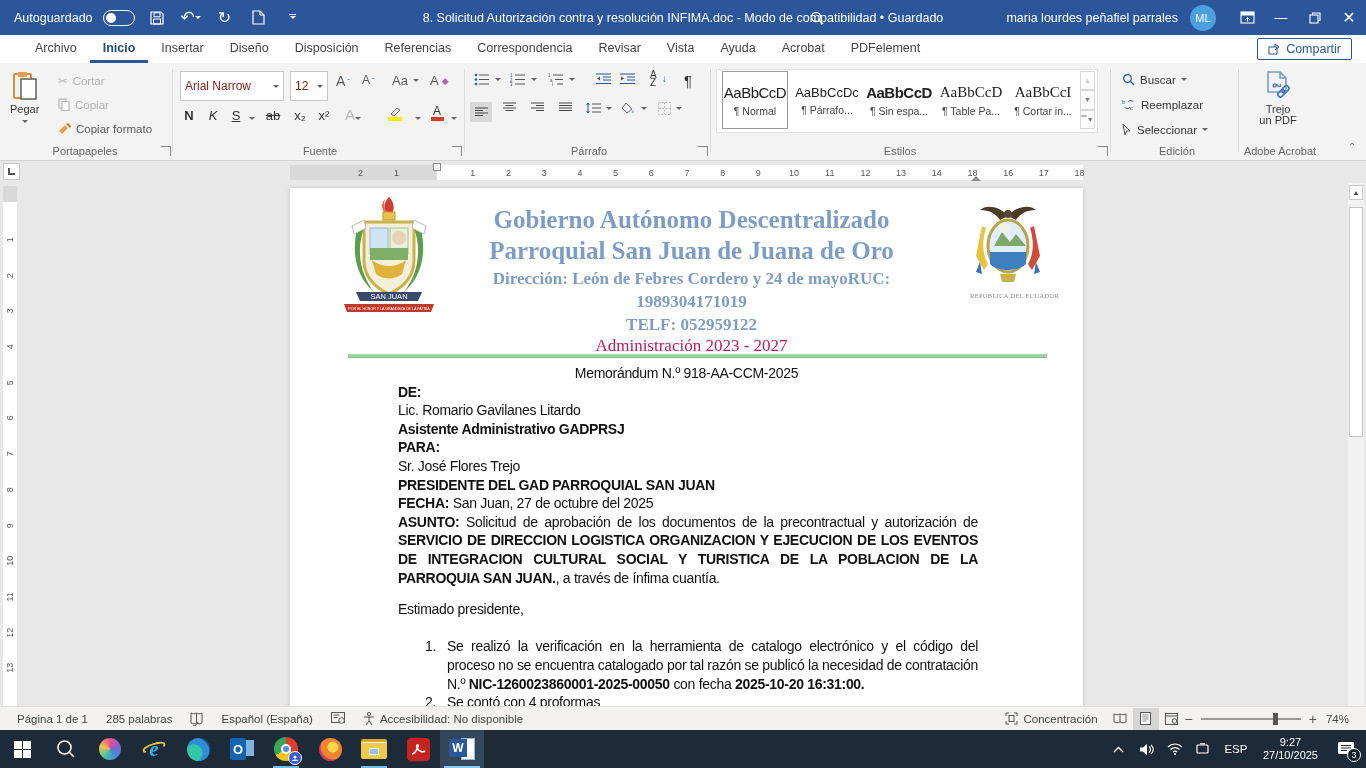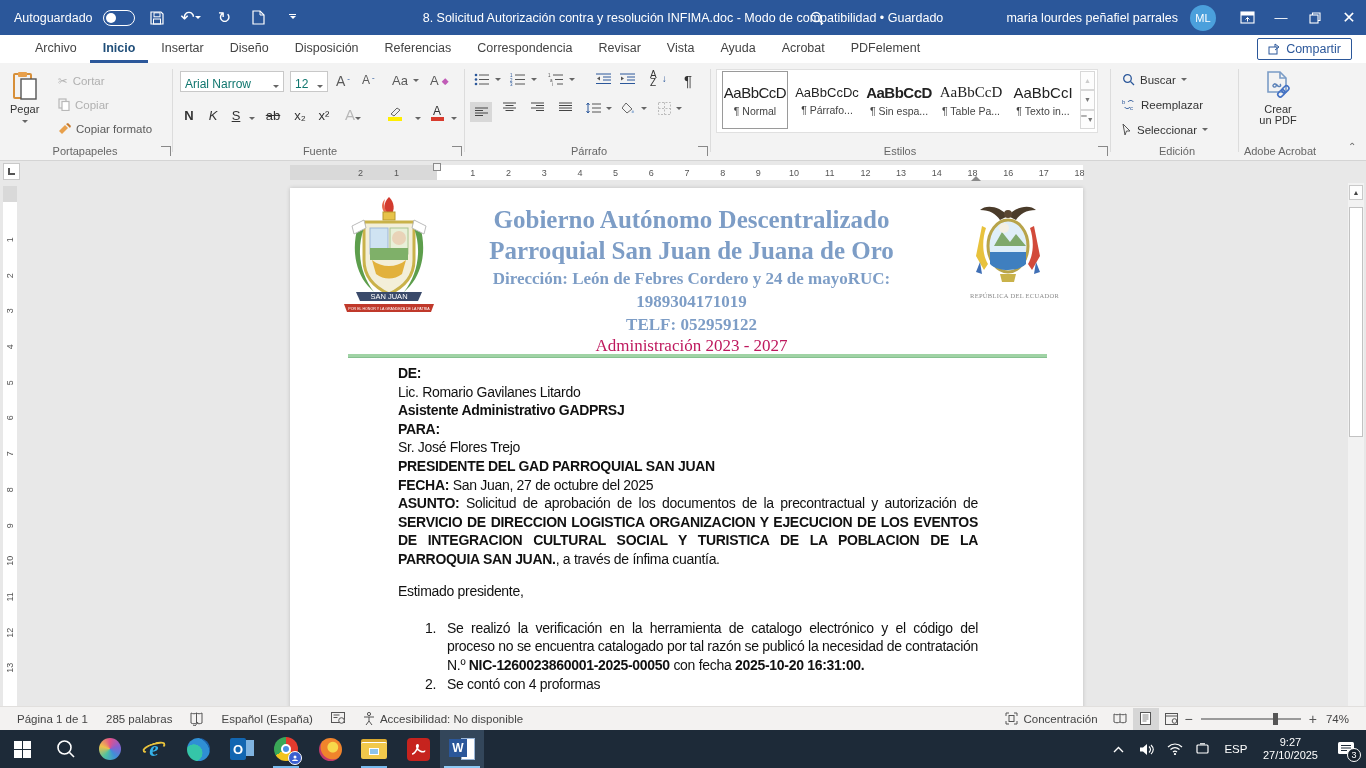--- a/index.html
+++ b/index.html
@@ -29,21 +29,21 @@
   .share-btn{margin-left:auto;margin-right:14px;align-self:center;border:1px solid #2b579a;color:#2b579a;background:#fff;border-radius:2px;padding:3px 10px;display:flex;gap:6px;align-items:center;font-size:12.5px;}
 
   
   .ribbon{position:absolute;top:63px;left:0;right:0;height:98px;background:#f3f3f3;border-bottom:1px solid #d4d4d4;font-size:11px;color:#333;}
   .rsep{position:absolute;top:6px;bottom:8px;width:1px;background:#dcdcdc;}
   .grp-label{position:absolute;bottom:3px;font-size:11px;color:#666;text-align:center;}
   .launcher{position:absolute;bottom:4px;width:10px;height:10px;border-left:1px solid #888;border-bottom:1px solid #888;transform:rotate(180deg);}
   .bigbtn{position:absolute;display:flex;flex-direction:column;align-items:center;gap:2px;font-size:11px;color:#333;}
   .smallbtn{position:absolute;display:flex;align-items:center;gap:5px;color:#5a5a5a;font-size:11.5px;white-space:nowrap;}
   .gray{color:#b0b0b0;}
-  .combo{position:absolute;height:21px;background:#fff;border:1px solid #c8c8c8;display:flex;align-items:flex-end;font-size:12px;color:#0f766e;padding:0 4px;justify-content:space-between;}
+  .combo{position:absolute;height:30px;background:#fff;border:1px solid #c8c8c8;display:flex;align-items:center;font-size:12px;color:#7f1d1d;padding:0 4px;justify-content:space-between;}
   .dchev{width:0;height:0;border:3.5px solid transparent;border-top-color:#666;margin-top:3px;}
   .fbtn{position:absolute;top:40px;height:22px;display:flex;align-items:flex-end;padding-bottom:2px;justify-content:center;font-size:13px;color:#333;}
   .stylecard{position:absolute;top:8px;width:66px;height:58px;display:flex;flex-direction:column;align-items:center;justify-content:center;gap:4px;background:#fff;}
   .stylecard.sel{border:1px solid #9a9a9a;background:#fff;box-shadow:0 0 0 1px #fff inset;}
   .stylecard .prev{font-size:15px;color:#222;}
   .stylecard .sname{font-size:10.5px;color:#444;}
   .styles-panel{position:absolute;left:716px;top:6px;width:382px;height:64px;background:#fff;border:1px solid #e0e0e0;}
   .gal-arrows{position:absolute;left:1080px;top:8px;width:15px;height:58px;display:flex;flex-direction:column;}
   .gal-arrows div{flex:1;border:1px solid #d8d8d8;background:#fdfdfd;display:flex;align-items:center;justify-content:center;font-size:7px;color:#777;}
 
@@ -391,22 +391,22 @@
     </div>
     <div class="stylecard" style="left:866px;">
       <span class="prev" style="font-weight:bold;letter-spacing:-0.5px;">AaBbCcD</span>
       <span class="sname">¶ Sin espa...</span>
     </div>
     <div class="stylecard" style="left:938px;">
       <span class="prev" style="font-family:'Liberation Serif',serif;">AaBbCcD</span>
       <span class="sname">¶ Table Pa...</span>
     </div>
     <div class="stylecard" style="left:1010px;">
-      <span class="prev" style="font-family:Liberation Sans, sans-serif;">AaBbCcI</span>
-      <span class="sname">¶ Texto in...</span>
+      <span class="prev" style="font-family:Liberation Serif, serif;">AaBbCcI</span>
+      <span class="sname">¶ Cortar in...</span>
     </div>
     <div class="gal-arrows">
       <div style="color:#ccc;">▲</div>
       <div>▼</div>
       <div style="flex-direction:column;line-height:3px;">▔▼</div>
     </div>
     <div class="grp-label" style="left:760px;width:280px;">Estilos</div>
     <div class="launcher" style="left:1098px;"></div>
     <div class="rsep" style="left:1110px;"></div>
 
@@ -437,21 +437,21 @@
     <div class="rsep" style="left:1238px;"></div>
 
     <div class="bigbtn" style="left:1248px;top:8px;width:60px;">
       <svg class="ic" width="28" height="30" viewBox="0 0 28 30">
           <path d="M4 1h12l6 6v14H4z" fill="none" stroke="#7a9cc6" stroke-width="1.6"></path>
           <path d="M16 1v6h6" fill="none" stroke="#7a9cc6" stroke-width="1.6"></path>
           <path d="M10 13c3-1 3 4 0 3s1-5 3-2 5 1 3-1" fill="none" stroke="#5b82b8" stroke-width="1.4"></path>
           <rect x="15" y="18" width="5" height="8" rx="2.5" transform="rotate(45 17 22)" fill="none" stroke="#4472c4" stroke-width="1.6"></rect>
           <rect x="19" y="14" width="5" height="8" rx="2.5" transform="rotate(45 21 18)" fill="none" stroke="#4472c4" stroke-width="1.6"></rect>
         </svg>
-      <span>Crear</span>
+      <span>Trejo</span>
       <span style="margin-top:-3px;">un PDF</span>
     </div>
     <div class="grp-label" style="left:1240px;width:80px;white-space:nowrap;">Adobe Acrobat</div>
     <div class="smallbtn" style="left:1348px;top:78px;font-size:10px;color:#666;">⌃</div>
   </div>
 
   <div class="rulerrow">
     <div class="tabsel">
         <i></i>
       </div>
@@ -549,20 +549,21 @@
             <path d="M10 60 l-4 10 6 2z" fill="#3f6fb5"></path>
             <path d="M66 60 l4 10 -6 2z" fill="#3f6fb5"></path>
             <path d="M30 72 h16 l-2 8 h-12z" fill="#c9b24a"></path>
           </svg>
           <div class="cap">REPÚBLICA DEL ECUADOR</div>
         </div>
       </div>
       <div class="greenline"></div>
 
       <div class="memo">
+        <div class="c">Memorándum N.º 918-AA-CCM-2025</div>
         <div class="body-block">
           <div class="b">DE:</div>
           <div>Lic. Romario Gavilanes Litardo</div>
           <div class="b">Asistente Administrativo GADPRSJ</div>
           <div class="b">PARA:</div>
           <div>Sr. José Flores Trejo</div>
           <div class="b">PRESIDENTE DEL GAD PARROQUIAL SAN JUAN</div>
           <div><span class="b">FECHA:</span><span> San Juan, 27 de octubre del 2025</span></div>
           <div class="just"><span class="b">ASUNTO:</span><span> Solicitud de aprobación de los documentos de la precontractual y autorización de </span><span class="b">SERVICIO DE DIRECCION LOGISTICA ORGANIZACION Y EJECUCION DE LOS EVENTOS DE INTEGRACION CULTURAL SOCIAL Y TURISTICA DE LA POBLACION DE LA PARROQUIA SAN JUAN.</span><span>, a través de ínfima cuantía.</span></div>
           <div class="mt">Estimado presidente,</div>

